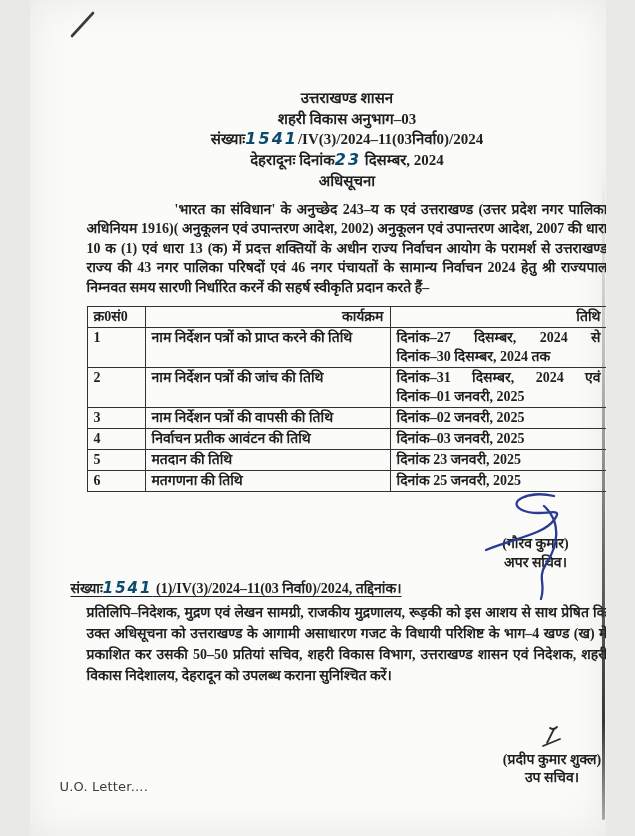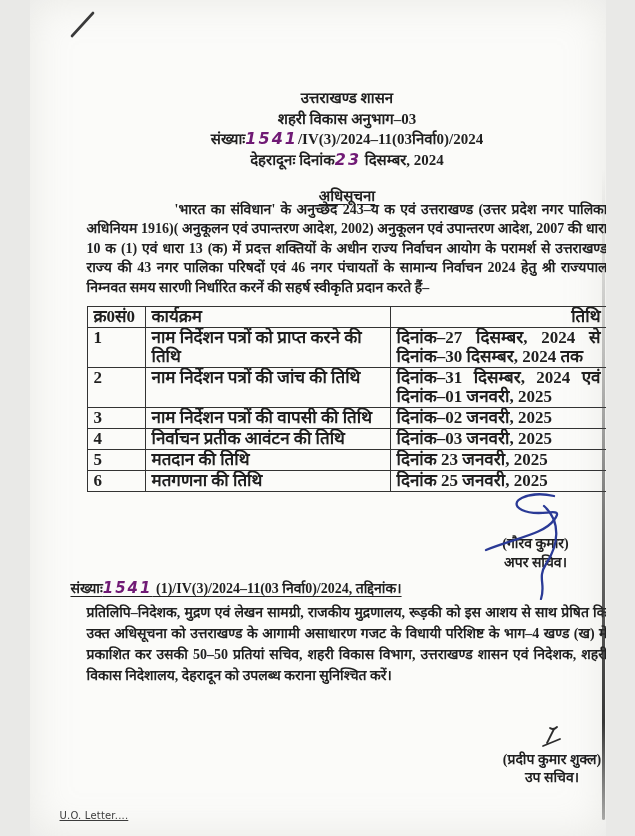--- a/index.html
+++ b/index.html
@@ -12,51 +12,51 @@
     color:#1f1f1f;
     overflow:hidden;
     box-shadow:inset 0 0 40px rgba(180,180,170,0.25);
   }
   
   .header{
     position:absolute;top:88px;left:57px;width:521px;
     text-align:center;font-weight:bold;font-size:15px;line-height:20.5px;
   }
   .header .line{white-space:nowrap;}
-  .notif-title{text-decoration:underline;text-underline-offset:3px;margin-top:16px;display:inline-block;}
+  .notif-title{text-underline-offset:3px;margin-top:1px;display:inline-block;}
   .hand{
     font-family:"DejaVu Sans","Liberation Sans",sans-serif;
     font-style:italic;
-    color:#701a75;
+    color:#0c4a6e;
     letter-spacing:2px;
     font-size:16px;
     font-weight:600;
   }
   
   .preamble{
     position:absolute;top:200px;left:57px;width:521px;
     font-size:14px;line-height:19.4px;text-align:justify;
     text-indent:88px;font-weight:600;
   }
   
   table.schedule{
     position:absolute;top:306px;left:57px;width:521px;
     border-collapse:collapse;table-layout:fixed;
-    font-size:17px;font-weight:600;
+    font-size:14px;font-weight:600;
   }
   table.schedule td,table.schedule th{
     border:1.5px solid #333;
     padding:0px 6px 1px 6px;
     line-height:19px;
     vertical-align:top;
     overflow:hidden;
   }
   table.schedule th{font-weight:bold;}
   .h-sn{width:45px;text-align:left;}
-  .h-event{width:232px;text-align:left;}
+  .h-event{width:232px;text-align:right;}
   .h-date{text-align:right;}
   .c-sn{text-align:left;}
   .c-event{text-align:left;}
   .c-date{text-align:left;margin-top:8px;}
   .spread{text-align:justify;text-align-last:justify;}
   
   .sig1{
     position:absolute;top:534px;left:440px;width:132px;
     text-align:center;font-size:14px;font-weight:600;line-height:19px;
   }
@@ -78,23 +78,23 @@
   .sig2{
     position:absolute;top:725px;left:455px;width:135px;
     text-align:center;font-size:14px;font-weight:600;line-height:18px;
   }
   .sig2 .by-order{display:block;margin-bottom:1px;}
   .sig2 .s2name{font-weight:bold;white-space:nowrap;margin-top:2px;}
   .sig2-svg{display:block;margin:0 auto;}
   
   .corner-slash{position:absolute;top:10px;left:38px;}
   .uo-note{
-    position:absolute;top:810px;left:30px;
+    position:absolute;top:779px;left:30px;
     font-family:"DejaVu Sans","Liberation Sans",sans-serif;
-    font-size:10px;color:#3c3c3c;letter-spacing:0.2px;text-decoration:underline;
+    font-size:13px;color:#3c3c3c;letter-spacing:0.2px;
   }
   .edge-line{
     position:absolute;right:1px;top:168px;width:2.5px;height:652px;
     background:linear-gradient(to bottom,
       rgba(90,90,90,0) 0%,
       rgba(80,80,80,0.35) 30%,
       rgba(55,55,55,0.75) 60%,
       rgba(35,35,35,0.9) 85%,
       rgba(60,60,60,0.4) 100%);
     border-radius:2px;

